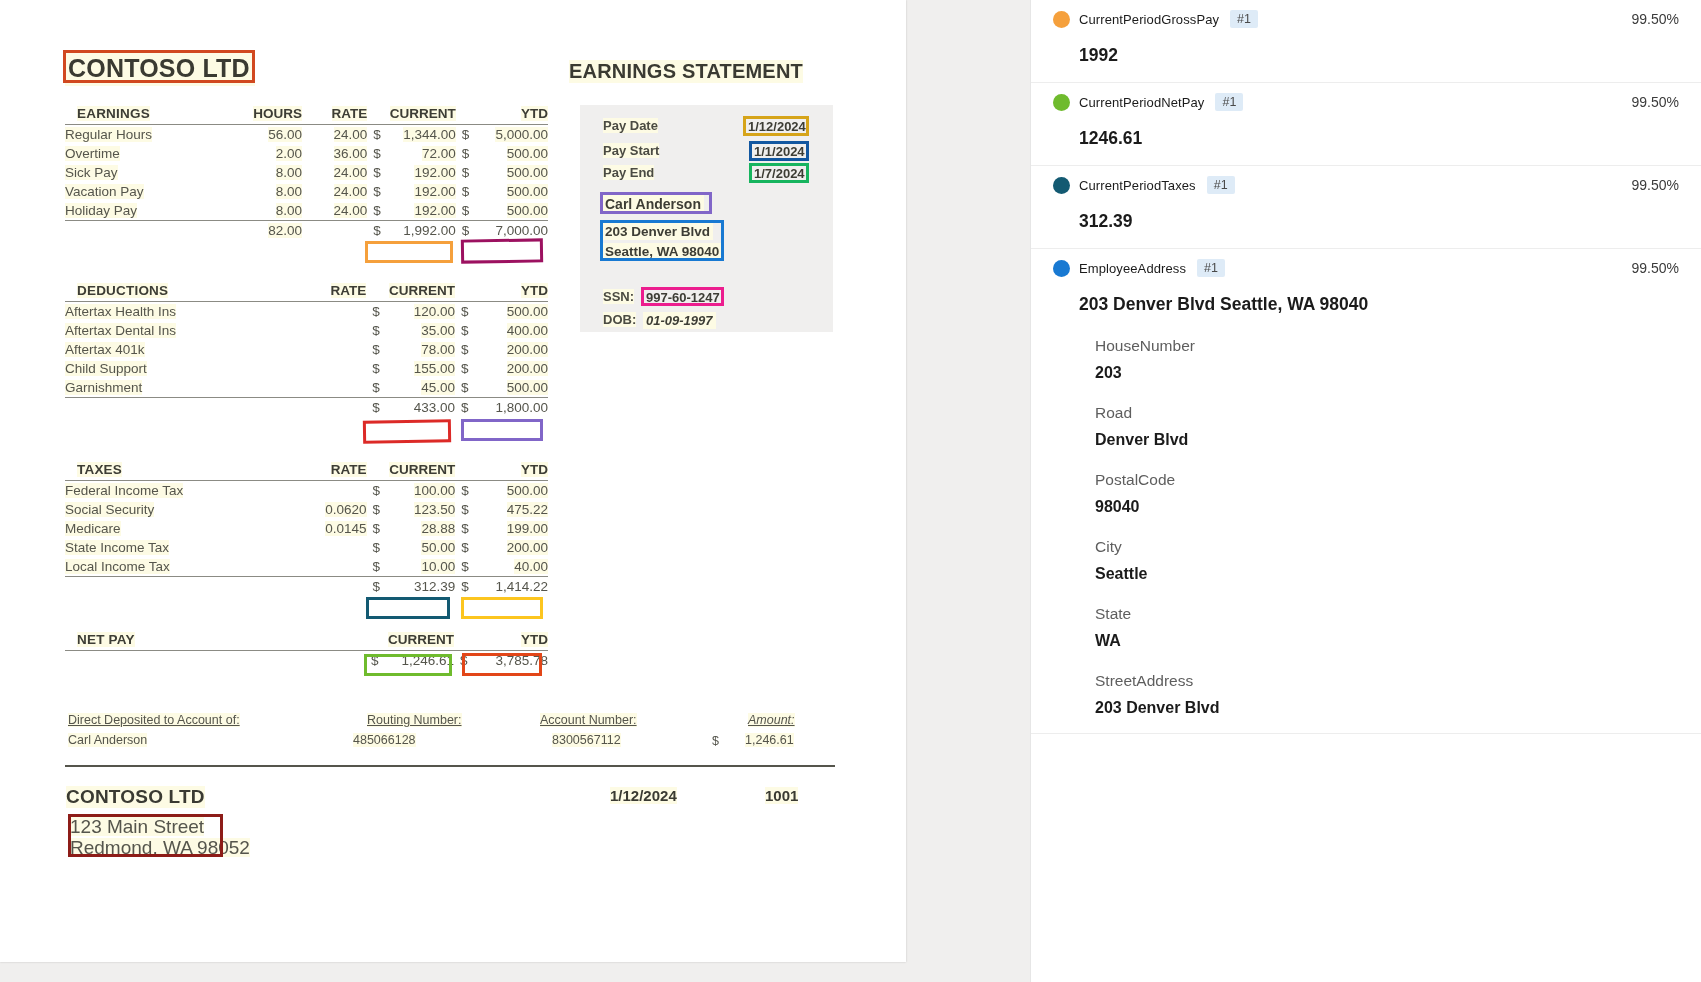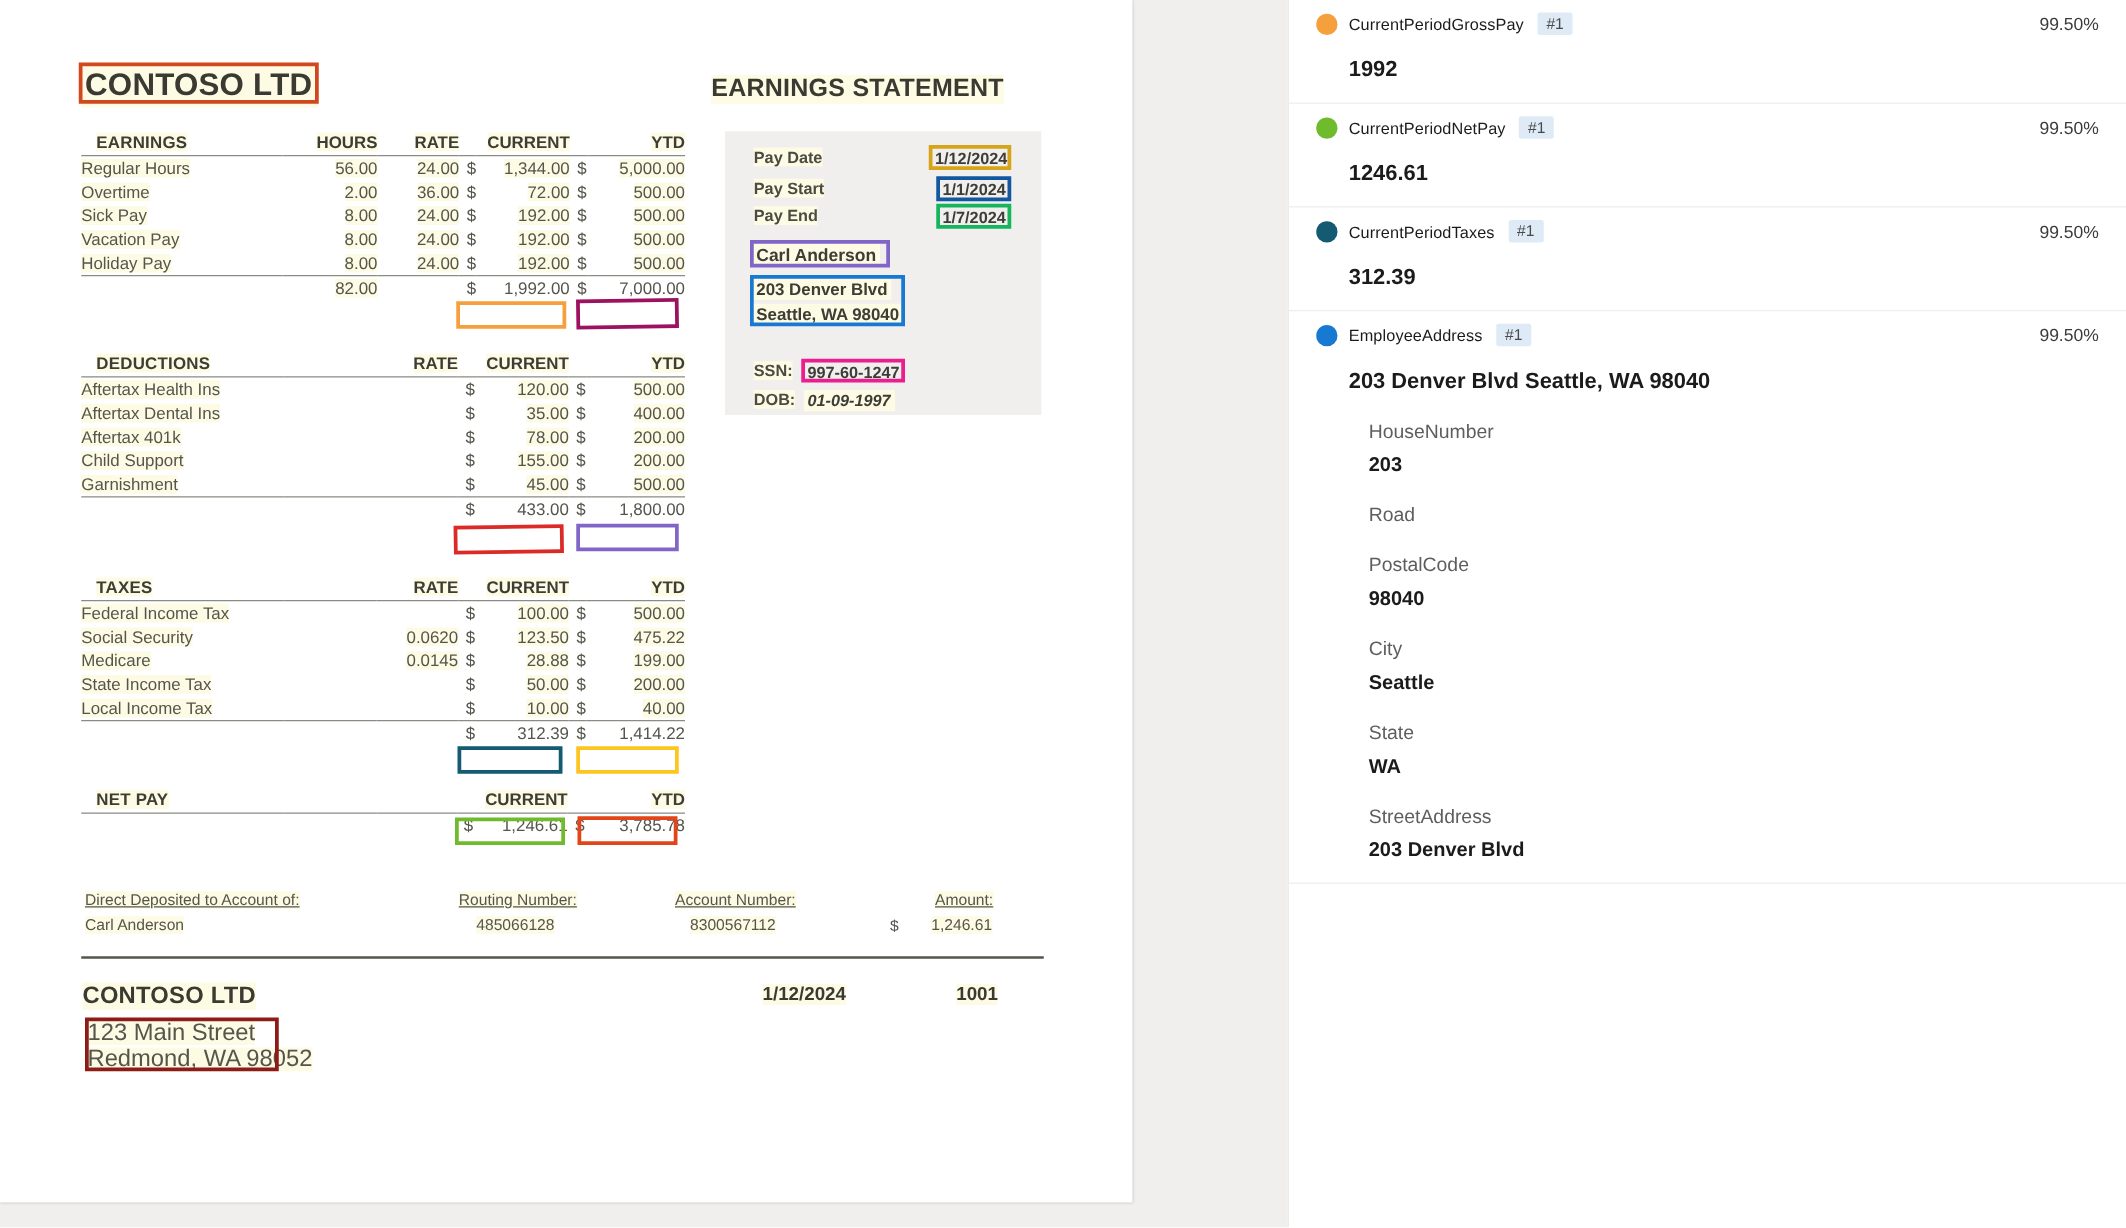--- a/index.html
+++ b/index.html
@@ -391,24 +391,24 @@
         <div class="stmt-val hl" style="left:602px; top:243px; font-size:13.5px;">Seattle, WA 98040</div>
 
         <div class="stmt-row hl" style="left:603px; top:289px;">SSN:</div>
         <div class="stmt-val" style="left:643px; top:289px;">997-60-1247</div>
         <div class="stmt-row hl" style="left:603px; top:312px;">DOB:</div>
         <div class="stmt-val hl" style="left:643px; top:312px;font-style:italic;">01-09-1997</div>
 
         <div class="dep u hl" style="left:68px; top:713px;">Direct Deposited to Account of:</div>
         <div class="dep hl" style="left:68px; top:733px;">Carl Anderson</div>
         <div class="dep u hl" style="left:367px; top:713px;">Routing Number:</div>
-        <div class="dep hl" style="left:381px; top:733px;text-align:right;">485066128</div>
+        <div class="dep hl" style="left:353px; top:733px;text-align:right;">485066128</div>
         <div class="dep u hl" style="left:540px; top:713px;">Account Number:</div>
         <div class="dep hl" style="left:552px; top:733px;">8300567112</div>
-        <div class="dep u hl" style="left:748px; top:713px;">Amount:</div>
+        <div class="dep u hl" style="left:748px; top:713px;font-style:italic;">Amount:</div>
         <div class="dep" style="left:712px; top:734px;">$</div>
         <div class="dep hl" style="left:745px; top:733px;">1,246.61</div>
 
         <div class="thick-rule"></div>
 
         <div class="footer-co hl">CONTOSO LTD</div>
         <div class="footer-date hl">1/12/2024</div>
         <div class="footer-num hl">1001</div>
         <div class="footer-addr hl" style="top:817px;">123 Main Street</div>
         <div class="footer-addr hl" style="top:838px;">Redmond, WA 98052</div>
@@ -473,20 +473,21 @@
         <span class="conf">99.50%</span>
       </div>
       <div class="fval">203 Denver Blvd Seattle, WA 98040</div>
 
       <div class="sub">
         <div class="sub-label">HouseNumber</div>
         <div class="sub-value">203</div>
       </div>
       <div class="sub">
         <div class="sub-label">Road</div>
+        <div class="sub-value">Denver Blvd</div>
       </div>
       <div class="sub">
         <div class="sub-label">PostalCode</div>
         <div class="sub-value">98040</div>
       </div>
       <div class="sub">
         <div class="sub-label">City</div>
         <div class="sub-value">Seattle</div>
       </div>
       <div class="sub">

